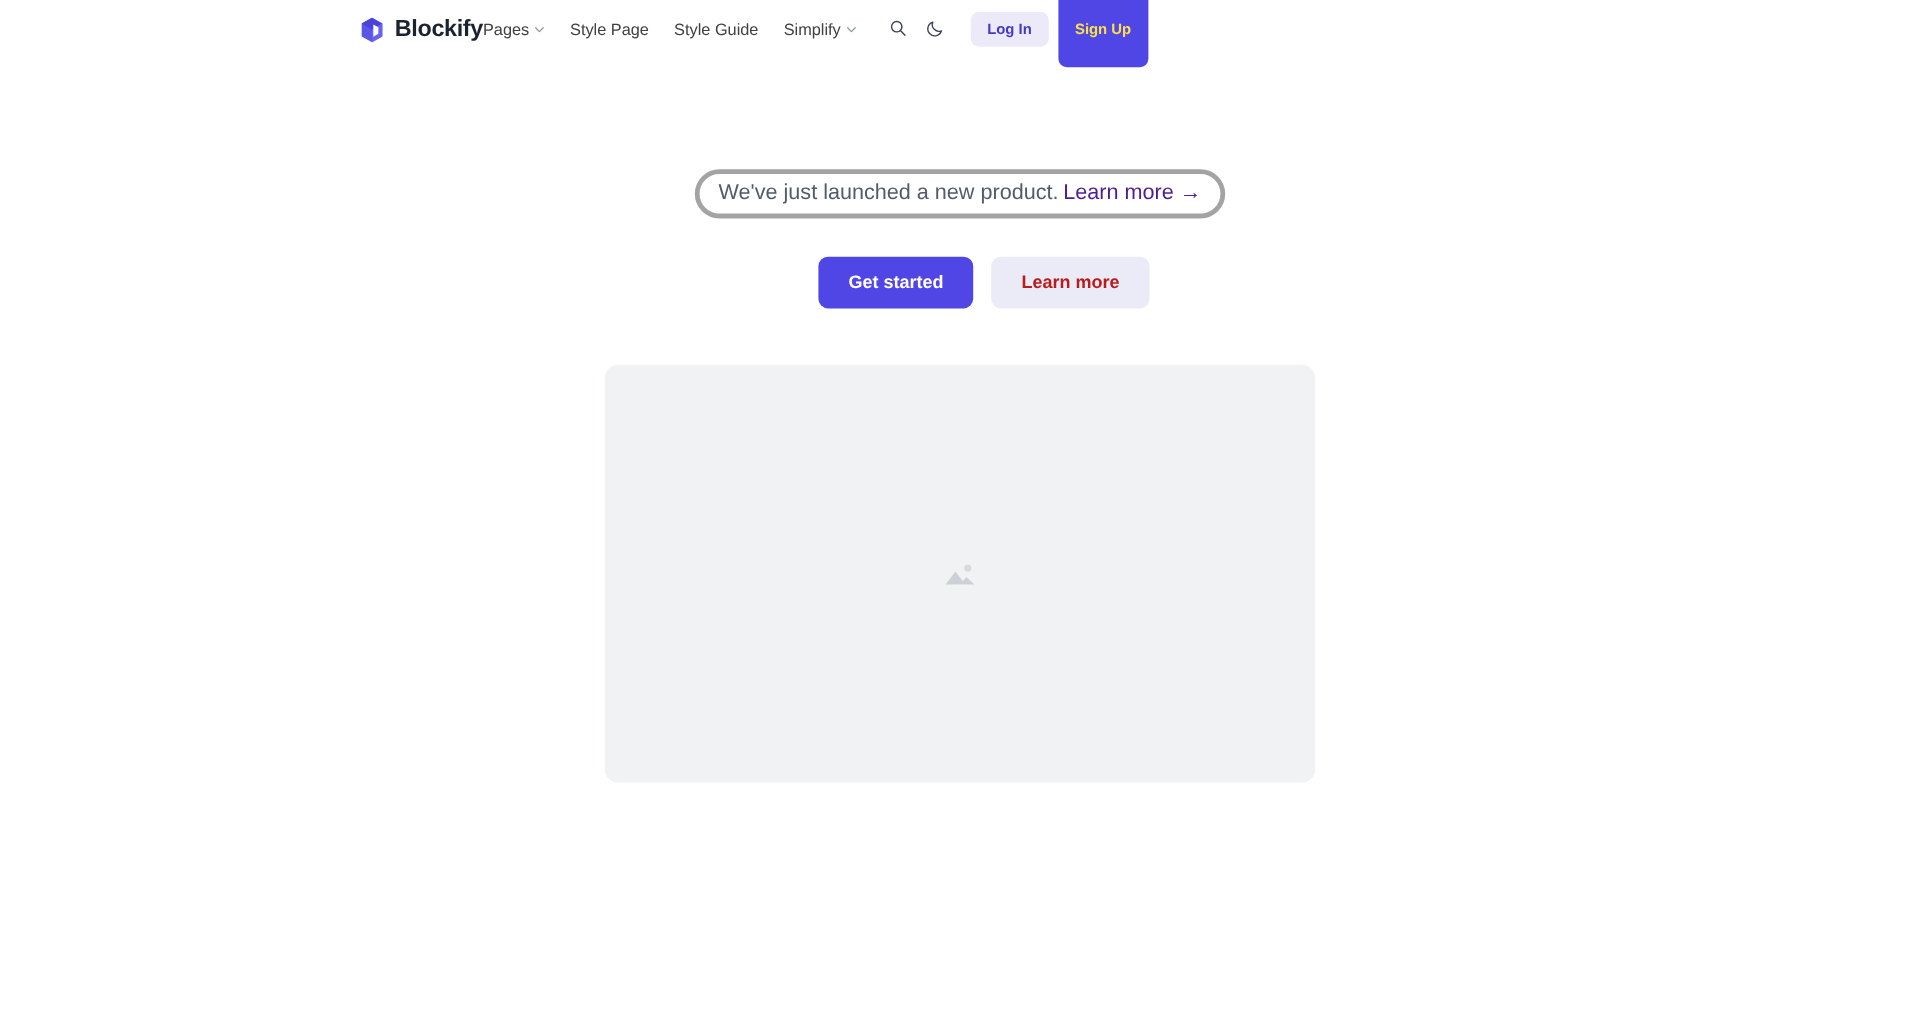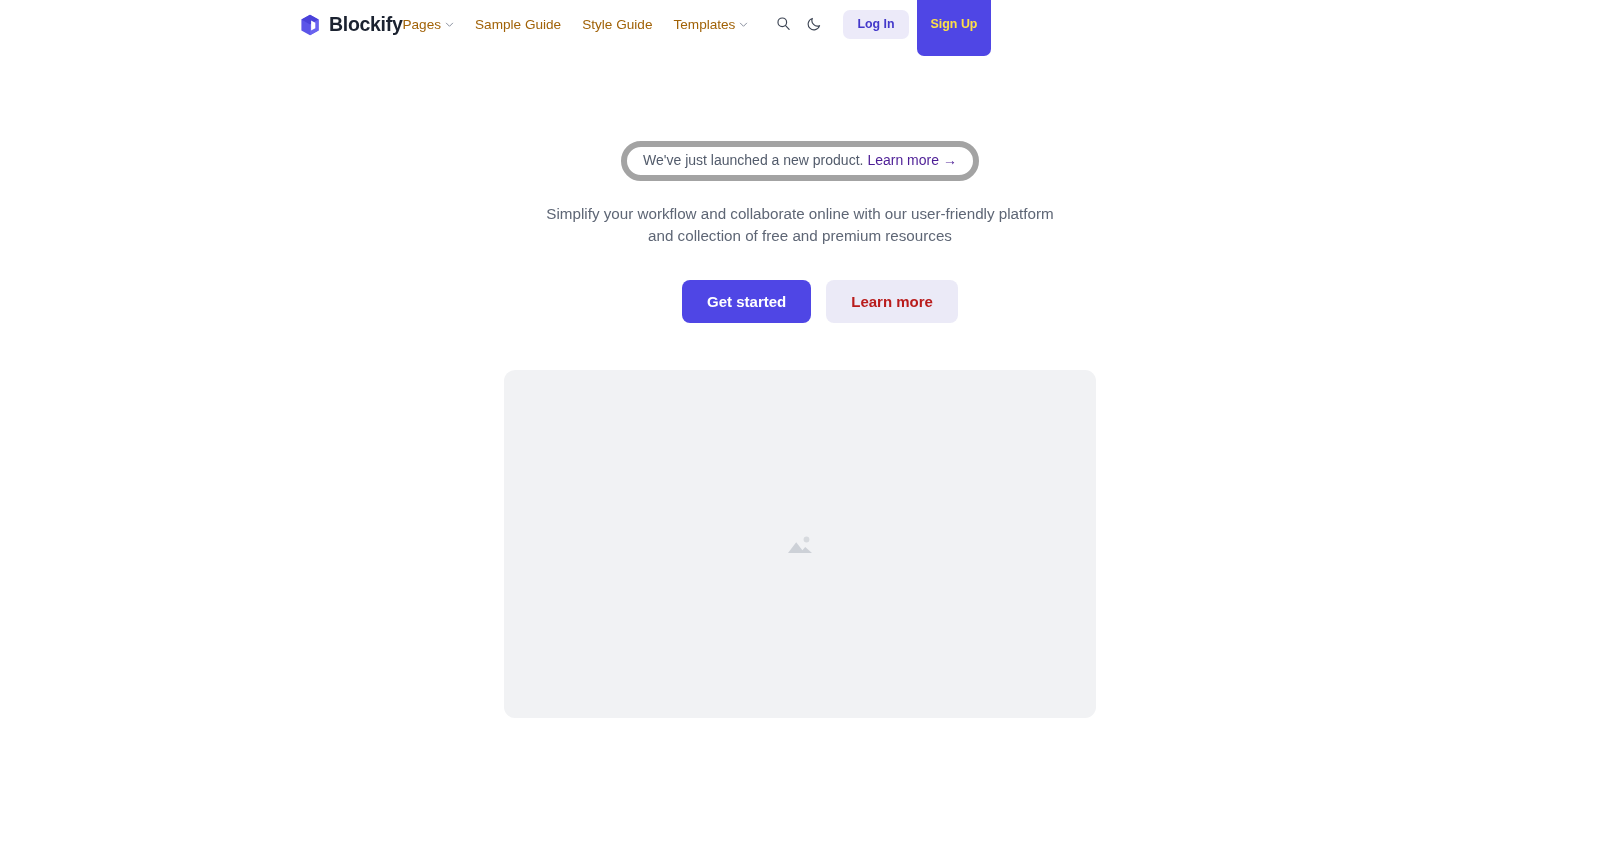--- a/index.html
+++ b/index.html
@@ -65,21 +65,21 @@
 
   .nav-links {
     display: flex;
     align-items: center;
     gap: 21px;
     margin-right: 22px;
   }
 
   .nav-link {
     font-size: 13.6px;
-    color: #a16207;
+    color: #404040;
     text-decoration: none;
     display: flex;
     align-items: center;
     gap: 4px;
     line-height: 1;
     white-space: nowrap;
     cursor: pointer;
   }
 
   .caret {
@@ -138,24 +138,24 @@
     padding-top: 92px;
     display: flex;
     flex-direction: column;
     align-items: center;
   }
 
   .announce {
     display: inline-flex;
     align-items: center;
     gap: 0;
-    border: 6px solid #a3a3a3;
+    border: 4px solid #a3a3a3;
     border-radius: 999px;
     padding: 5px 16px 6px 16px;
-    font-size: 14px;
+    font-size: 18px;
     color: #525b6b;
     background: #fff;
     cursor: pointer;
     line-height: 1.2;
   }
 
   .announce-link {
     color: #4c1d95;
     text-decoration: none;
     margin-left: 4px;
@@ -247,29 +247,29 @@
         <a class="nav-link" href="#">
           <span>Pages</span>
           <span class="caret">
             <svg width="9" height="9" viewBox="0 0 10 10">
                 <path d="M1.5 3.5 L5 7 L8.5 3.5" fill="none" stroke="#8a91a0" stroke-width="1.1" stroke-linecap="round" stroke-linejoin="round"></path>
               </svg>
           </span>
         </a>
 
         <a class="nav-link" href="#">
-          <span>Sample Guide</span>
+          <span>Style Page</span>
         </a>
 
         <a class="nav-link" href="#">
           <span>Style Guide</span>
         </a>
 
         <a class="nav-link" href="#">
-          <span>Templates</span>
+          <span>Simplify</span>
           <span class="caret">
             <svg width="9" height="9" viewBox="0 0 10 10">
                 <path d="M1.5 3.5 L5 7 L8.5 3.5" fill="none" stroke="#8a91a0" stroke-width="1.1" stroke-linecap="round" stroke-linejoin="round"></path>
               </svg>
           </span>
         </a>
 
       </div>
 
       <button class="icon-btn">
@@ -297,21 +297,20 @@
 </header>
 
 <main class="hero">
 
   <div class="announce">
     <span>We've just launched a new product.</span>
     <a class="announce-link" href="#">Learn more →</a>
   </div>
 
 
-  <p class="hero-sub">Simplify your workflow and collaborate online with our user-friendly platform and collection of free and premium resources</p>
 
   <div class="hero-actions">
     <button class="btn btn-primary">Get started</button>
     <button class="btn btn-secondary">Learn more</button>
   </div>
 
   <div class="hero-media">
     <span>
       <svg class="placeholder-icon" width="28" height="24" viewBox="0 0 28 24">
         <circle cx="20.5" cy="7.5" r="2.9" fill="#d7dade"></circle>

